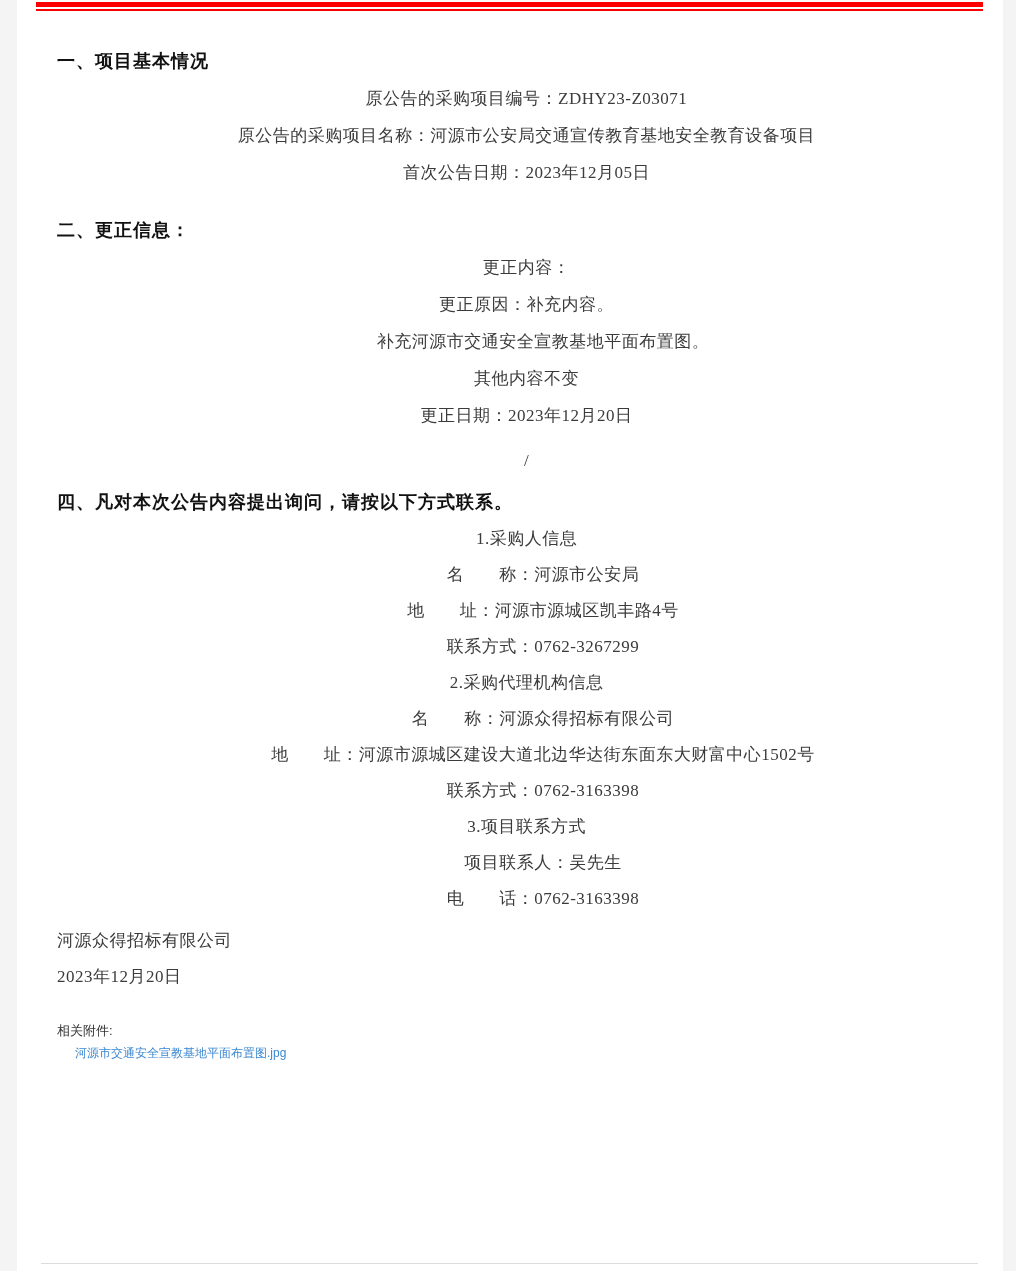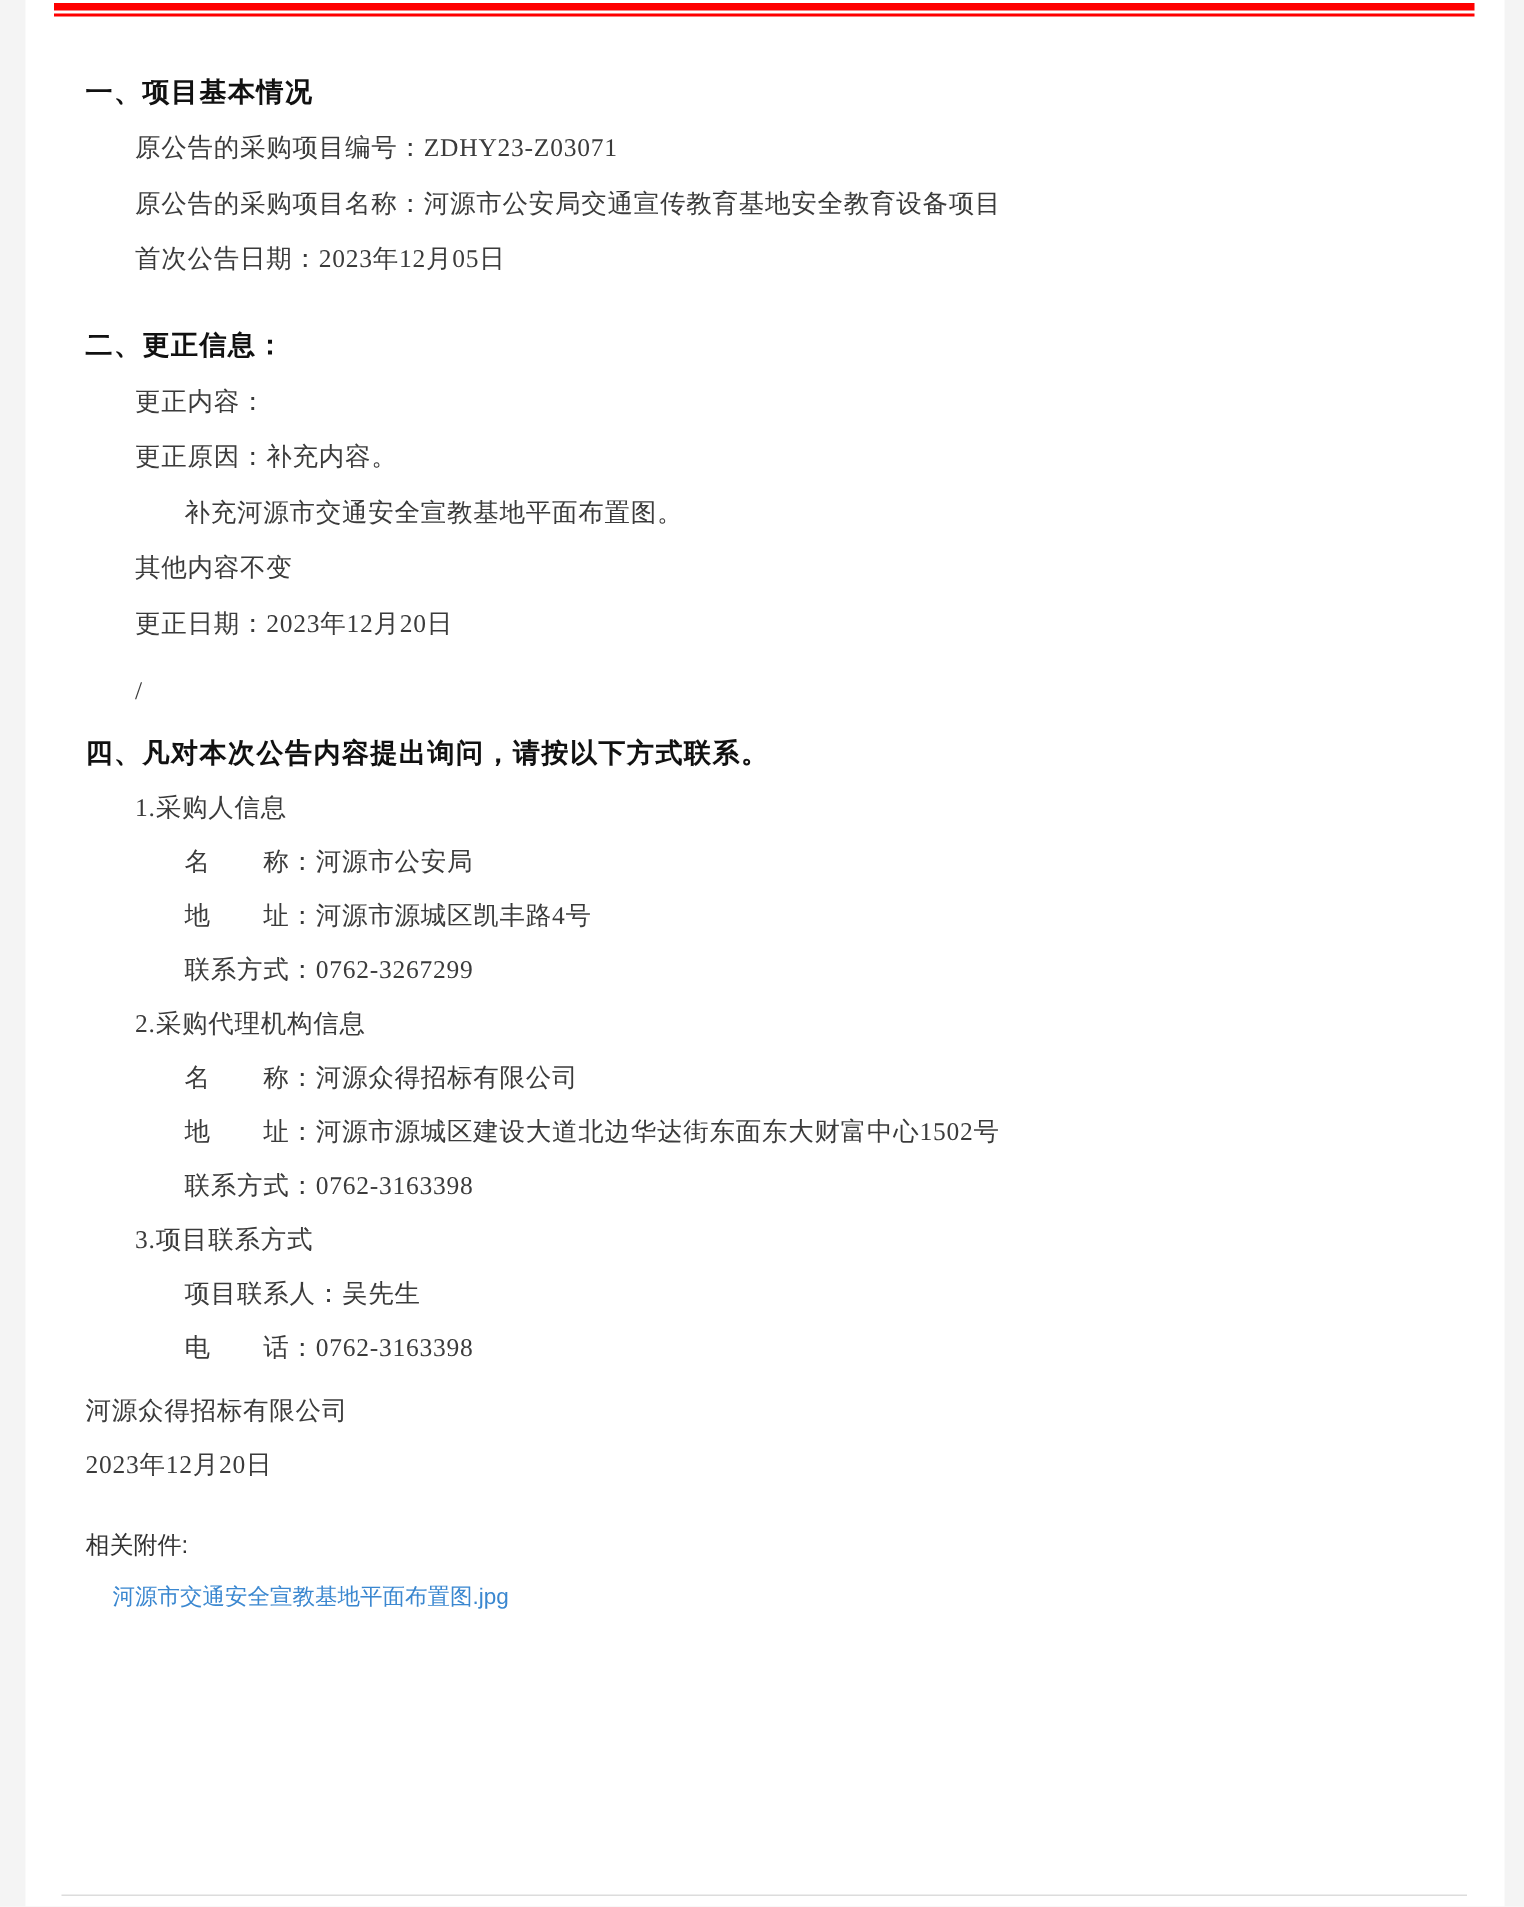--- a/index.html
+++ b/index.html
@@ -48,48 +48,48 @@
     font-weight: bold;
     font-size: 18px;
     color: var(--heading-text);
     height: 22px;
     line-height: 22px;
     letter-spacing: 1px;
   }
   .mt-h1 { margin-top: 39px; }
   .mt-h  { margin-top: 28px; }
   .mt-h4 { margin-top: 12px; }
-  .grp { margin-top: 8px; }
+  .grp { margin-top: 8px; text-align: center; }
   .line { height: 37px; line-height: 37px; white-space: pre; }
   .s4 .line { height: 36px; line-height: 36px; }
   .ind1 { padding-left: 33px; }
   .ind2 { padding-left: 66px; }
   .sig-wrap { margin-top: 6px; }
   .sig {
     text-align: left;
     margin-right: -20px;
     height: 36px;
     line-height: 36px;
   }
   .attachments {
     margin-top: 26px;
     padding-left: 40px;
     font-family: "Liberation Sans", "DejaVu Sans", sans-serif;
   }
   .att-label {
-    font-size: 16px;
+    font-size: 13px;
     color: var(--label-text);
     height: 20px;
     line-height: 20px;
   }
   .att-link {
     display: inline-block;
     margin-left: 18px;
-    margin-top: 14px;
-    font-size: 15px;
+    margin-top: 4px;
+    font-size: 12px;
     color: var(--link-blue);
     text-decoration: none;
     cursor: pointer;
   }
   .bottom-divider {
     position: absolute;
     left: 24px;
     right: 25px;
     bottom: 7px;
     border-top: 1px solid var(--divider-gray);

